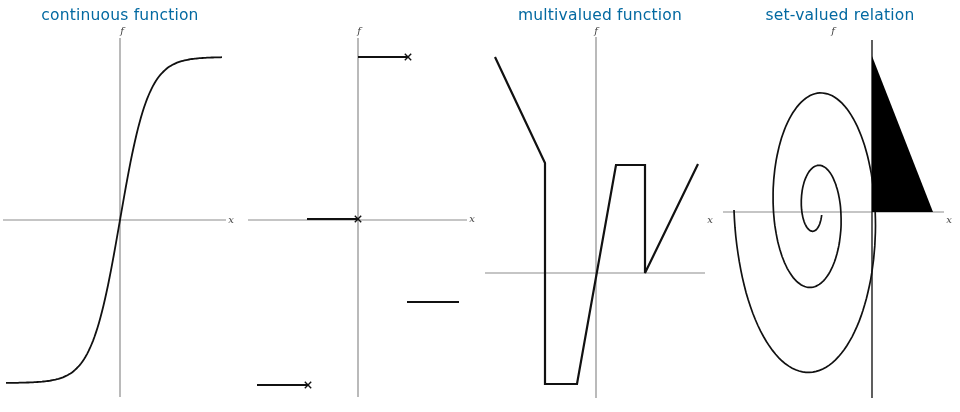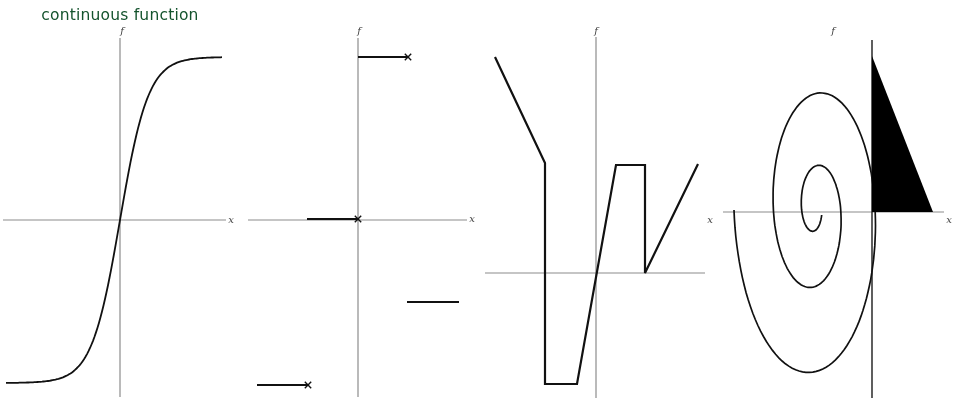--- a/index.html
+++ b/index.html
@@ -11,21 +11,21 @@
     overflow: hidden;
     font-family: "DejaVu Sans", "Liberation Sans", sans-serif;
   }
   #plot-svg { position: absolute; left: 0; top: 0; }
   .panel-title {
     position: absolute;
     top: 6px;
     width: 240px;
     text-align: center;
     font-size: 15.5px;
-    color: #14532d;
+    color: #0369a1;
     letter-spacing: 0.2px;
     user-select: none;
   }
   .pt-0 { left: 0; }
   .pt-1 { left: 240px; }
   .pt-2 { left: 480px; }
   .pt-3 { left: 720px; }
 </style>
 </head>
 <body>
@@ -57,13 +57,15 @@
       <text x="710" y="223" fill="#444444" font-size="10" text-anchor="middle" font-family="&quot;DejaVu Serif&quot;, &quot;Liberation Serif&quot;, serif" font-style="italic">x</text>
       <path d="M495.0 57.0L545.0 163.0L545.0 384.0L577.0 384.0L616.0 165.0L645.0 165.0L645.0 273.0L698.0 164.0" stroke="#111111" stroke-width="2.2" fill="none" stroke-linejoin="miter" stroke-linecap="butt"></path>
       <line x1="723" y1="212" x2="944" y2="212" stroke="#8c8c8c" stroke-width="1.2"></line>
       <line x1="872" y1="40" x2="872" y2="398" stroke="#1a1a1a" stroke-width="1.4"></line>
       <text x="833" y="34" fill="#444444" font-size="10" text-anchor="middle" font-family="&quot;DejaVu Serif&quot;, &quot;Liberation Serif&quot;, serif" font-style="italic">f</text>
       <text x="949" y="223" fill="#444444" font-size="10" text-anchor="middle" font-family="&quot;DejaVu Serif&quot;, &quot;Liberation Serif&quot;, serif" font-style="italic">x</text>
       <path d="M734.0 210.0L734.4 218.9L735.0 227.7L735.8 236.5L736.8 245.0L738.0 253.5L739.3 261.7L740.8 269.8L742.4 277.6L744.2 285.3L746.1 292.7L748.2 299.8L750.5 306.7L752.8 313.2L755.3 319.5L757.9 325.5L760.6 331.2L763.5 336.5L766.4 341.5L769.4 346.1L772.5 350.4L775.6 354.3L778.8 357.8L782.1 361.0L785.4 363.8L788.8 366.1L792.2 368.2L795.6 369.8L799.1 371.0L802.5 371.9L805.9 372.3L809.4 372.4L812.8 372.1L816.2 371.4L819.5 370.4L822.8 369.0L826.1 367.2L829.3 365.1L832.5 362.6L835.5 359.8L838.5 356.7L841.4 353.2L844.3 349.5L847.0 345.5L849.6 341.1L852.2 336.6L854.6 331.7L856.9 326.7L859.1 321.4L861.1 315.9L863.0 310.2L864.8 304.3L866.5 298.2L868.0 292.0L869.4 285.7L870.7 279.3L871.8 272.7L872.7 266.1L873.6 259.4L874.2 252.6L874.8 245.9L875.1 239.1L875.4 232.3L875.5 225.5L875.4 218.7L875.2 212.0L874.9 205.4L874.4 198.8L873.8 192.4L873.1 186.0L872.2 179.8L871.3 173.6L870.1 167.7L868.9 161.9L867.6 156.3L866.1 150.8L864.6 145.6L862.9 140.5L861.2 135.7L859.3 131.1L857.4 126.7L855.4 122.6L853.3 118.7L851.2 115.1L849.0 111.7L846.7 108.6L844.4 105.8L842.0 103.2L839.6 101.0L837.2 99.0L834.7 97.3L832.3 95.8L829.8 94.7L827.3 93.8L824.8 93.3L822.3 93.0L819.8 92.9L817.3 93.2L814.9 93.7L812.5 94.5L810.1 95.6L807.8 96.9L805.5 98.5L803.2 100.3L801.0 102.4L798.9 104.6L796.8 107.1L794.8 109.9L792.8 112.8L791.0 115.9L789.2 119.2L787.5 122.7L785.8 126.3L784.3 130.1L782.9 134.0L781.5 138.1L780.3 142.3L779.1 146.6L778.1 151.0L777.1 155.5L776.2 160.1L775.5 164.7L774.8 169.4L774.3 174.1L773.8 178.8L773.5 183.6L773.2 188.3L773.1 193.1L773.1 197.8L773.1 202.5L773.3 207.2L773.5 211.8L773.9 216.3L774.3 220.8L774.8 225.2L775.5 229.5L776.2 233.7L777.0 237.8L777.8 241.7L778.8 245.6L779.8 249.3L780.9 252.8L782.0 256.3L783.3 259.5L784.5 262.6L785.9 265.5L787.2 268.3L788.7 270.9L790.2 273.3L791.7 275.5L793.2 277.6L794.8 279.4L796.4 281.1L798.0 282.5L799.7 283.8L801.3 284.9L803.0 285.8L804.7 286.5L806.3 287.0L808.0 287.3L809.7 287.4L811.3 287.4L813.0 287.1L814.6 286.7L816.2 286.1L817.7 285.3L819.3 284.4L820.8 283.3L822.3 282.0L823.7 280.6L825.1 279.0L826.4 277.3L827.7 275.5L829.0 273.5L830.2 271.4L831.3 269.2L832.4 266.9L833.4 264.5L834.4 262.0L835.3 259.4L836.1 256.7L836.9 254.0L837.6 251.2L838.3 248.3L838.9 245.4L839.4 242.5L839.8 239.5L840.2 236.5L840.5 233.5L840.8 230.5L841.0 227.5L841.1 224.5L841.1 221.5L841.1 218.5L841.0 215.5L840.9 212.6L840.7 209.8L840.5 206.9L840.2 204.2L839.8 201.5L839.4 198.9L838.9 196.3L838.4 193.8L837.8 191.4L837.2 189.1L836.5 186.9L835.9 184.7L835.1 182.7L834.3 180.8L833.5 178.9L832.7 177.2L831.9 175.6L831.0 174.1L830.1 172.8L829.1 171.5L828.2 170.3L827.2 169.3L826.3 168.4L825.3 167.6L824.3 166.9L823.3 166.4L822.3 165.9L821.3 165.6L820.3 165.4L819.3 165.3L818.4 165.3L817.4 165.4L816.5 165.7L815.5 166.0L814.6 166.4L813.7 167.0L812.8 167.6L812.0 168.3L811.2 169.1L810.4 170.0L809.6 170.9L808.8 172.0L808.1 173.1L807.4 174.3L806.8 175.5L806.2 176.8L805.6 178.2L805.0 179.6L804.5 181.0L804.0 182.5L803.6 184.1L803.2 185.6L802.8 187.2L802.5 188.8L802.2 190.4L802.0 192.1L801.8 193.7L801.6 195.4L801.5 197.0L801.4 198.6L801.3 200.3L801.3 201.9L801.3 203.5L801.3 205.1L801.4 206.6L801.5 208.2L801.6 209.7L801.8 211.1L802.0 212.6L802.2 214.0L802.5 215.3L802.7 216.6L803.0 217.9L803.3 219.1L803.7 220.2L804.0 221.3L804.4 222.4L804.8 223.4L805.2 224.3L805.7 225.2L806.1 226.0L806.5 226.8L807.0 227.5L807.5 228.1L807.9 228.7L808.4 229.2L808.9 229.7L809.4 230.1L809.9 230.4L810.4 230.7L810.9 230.9L811.3 231.1L811.8 231.2L812.3 231.3L812.8 231.3L813.3 231.2L813.7 231.1L814.2 231.0L814.6 230.8L815.1 230.6L815.5 230.3L815.9 230.0L816.3 229.6L816.7 229.2L817.1 228.8L817.4 228.3L817.8 227.8L818.1 227.3L818.4 226.8L818.7 226.2L819.0 225.6L819.3 225.0L819.6 224.3L819.8 223.7L820.0 223.0L820.2 222.3L820.4 221.6L820.6 220.9L820.8 220.2L821.0 219.4L821.1 218.7L821.2 218.0L821.4 217.2L821.5 216.5L821.6 215.7L821.7 215.0" stroke="#111111" stroke-width="1.7" fill="none" stroke-linejoin="miter" stroke-linecap="butt"></path>
       <path d="M872.0 56.0L872.0 212.0L933.0 212.0L872.0 56.0" stroke="none" stroke-width="0" fill="#000000" stroke-linejoin="miter" stroke-linecap="butt"></path>
     </svg>
   <div class="panel-title pt-0">continuous function</div>
+  <div class="panel-title pt-2">multivalued function</div>
+  <div class="panel-title pt-3">set-valued relation</div>
 </div>
 
 </body></html>

